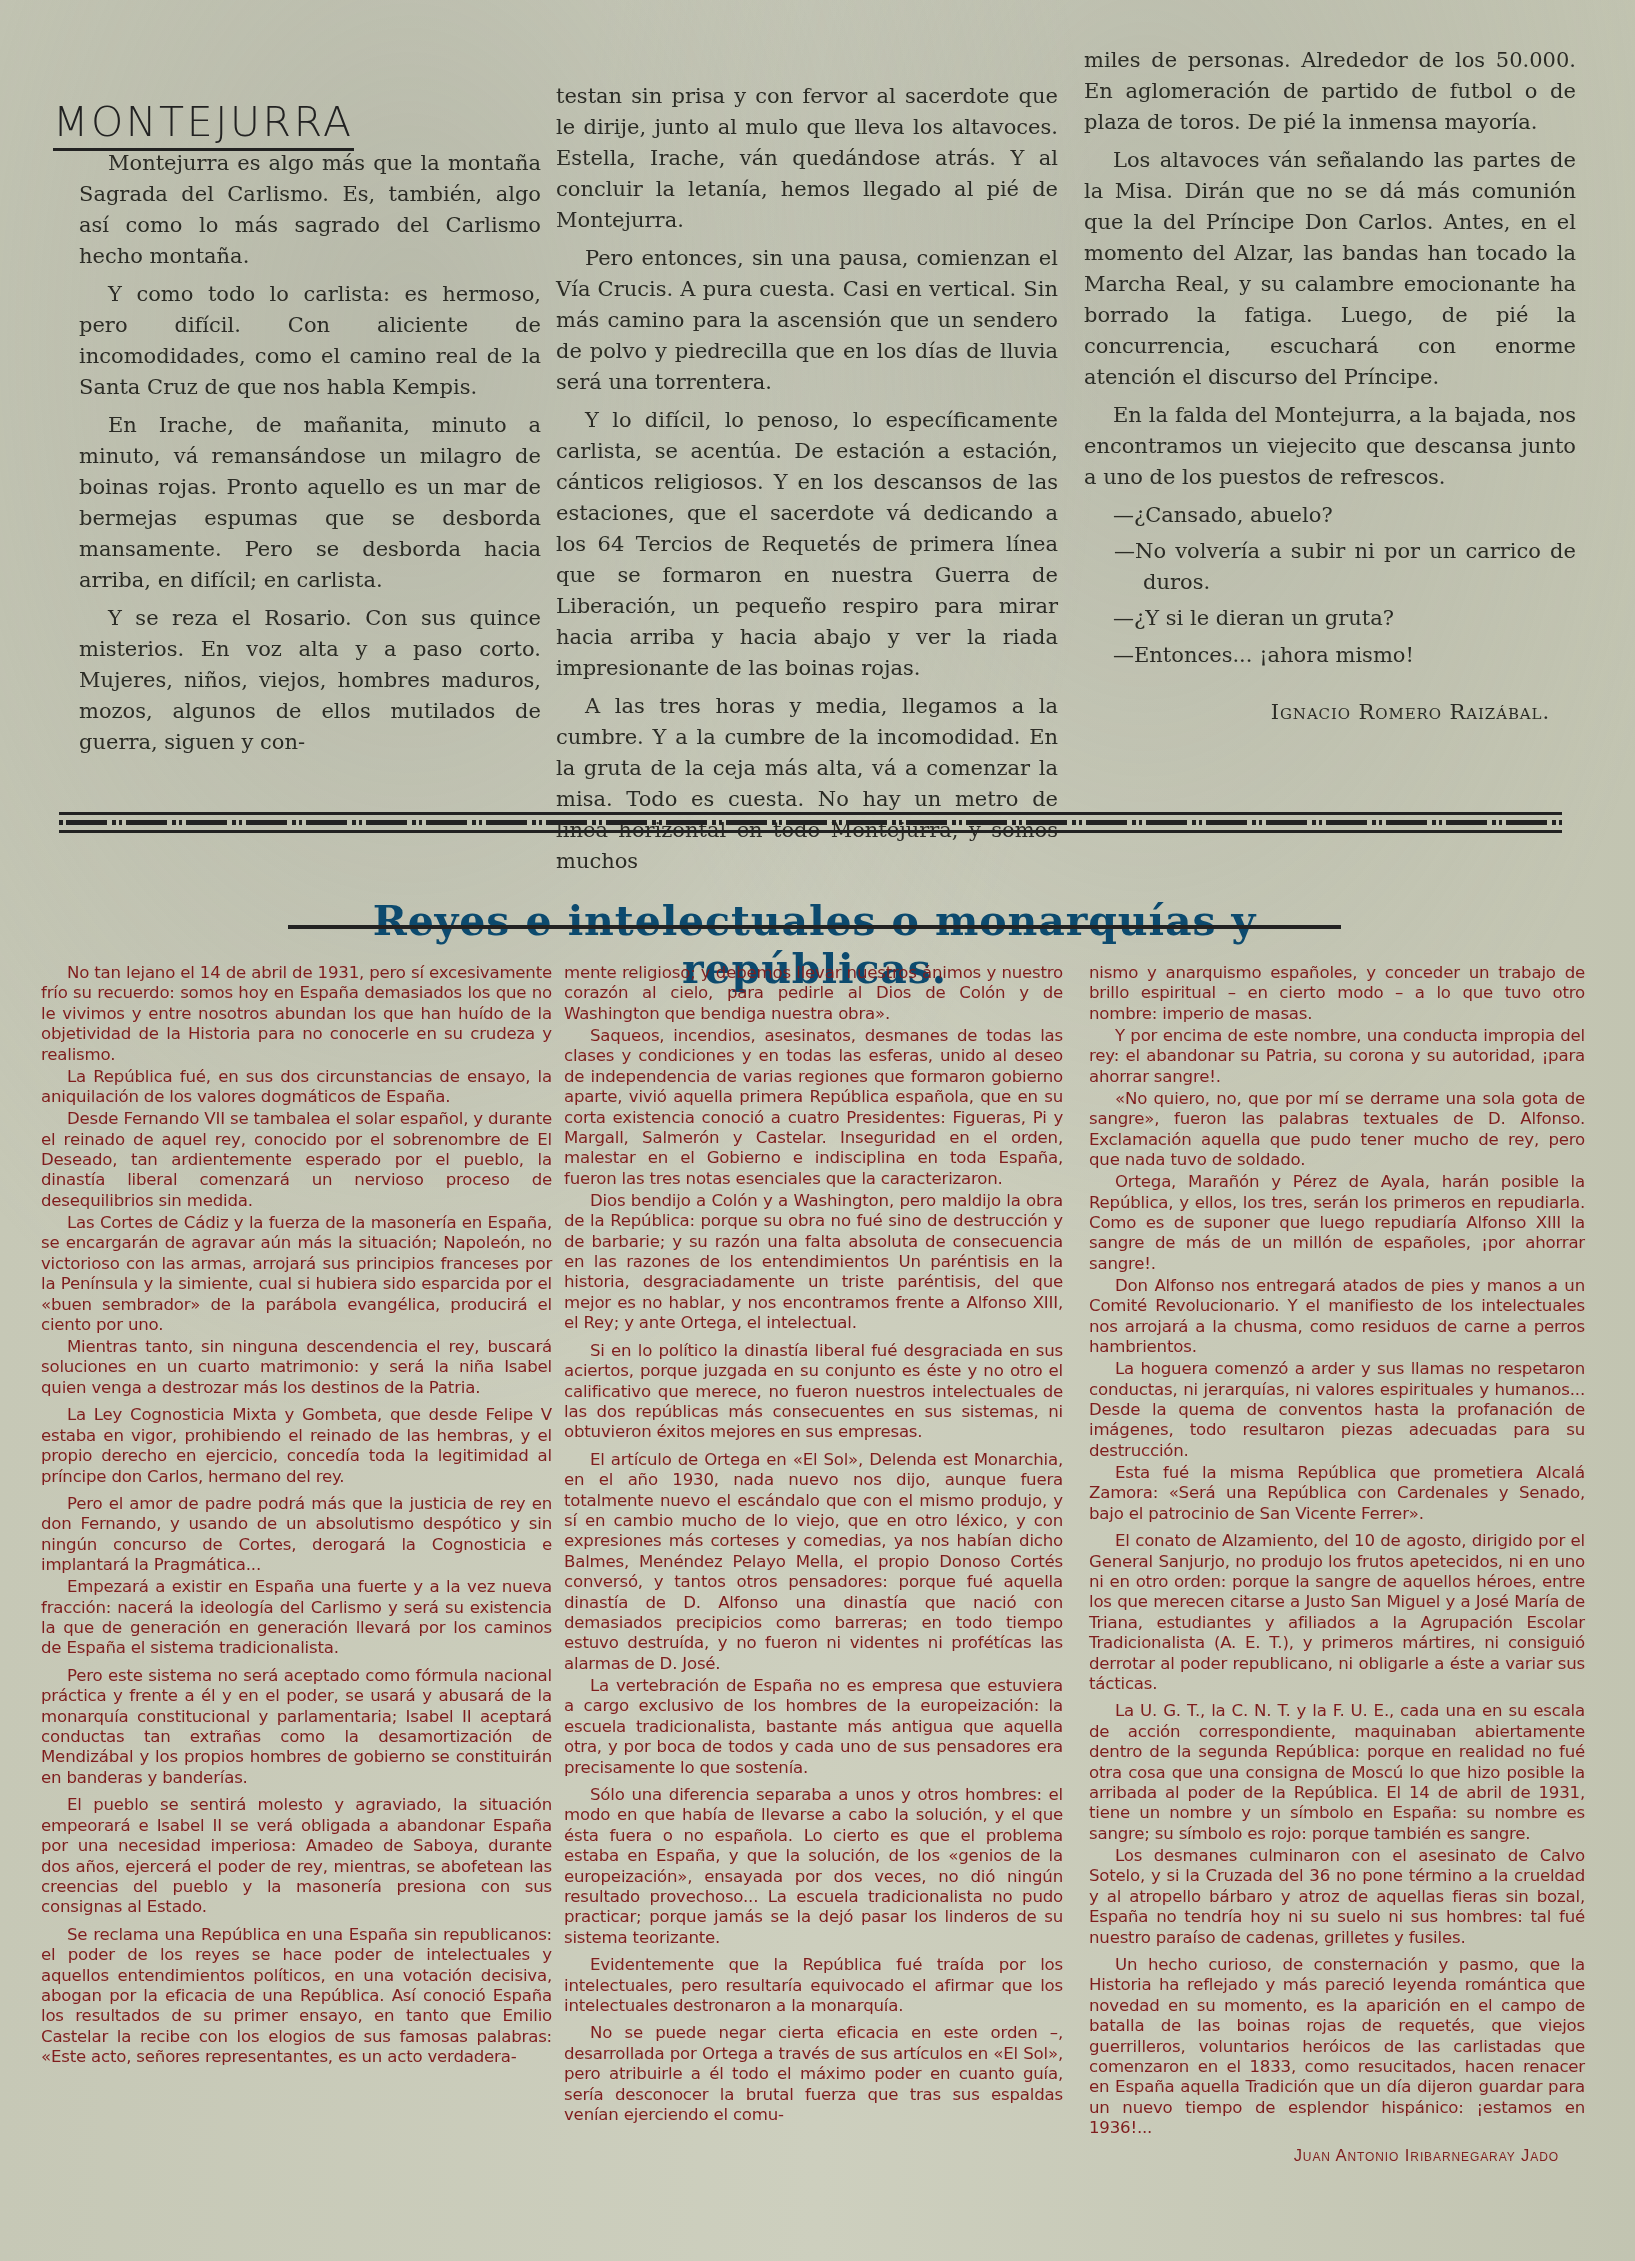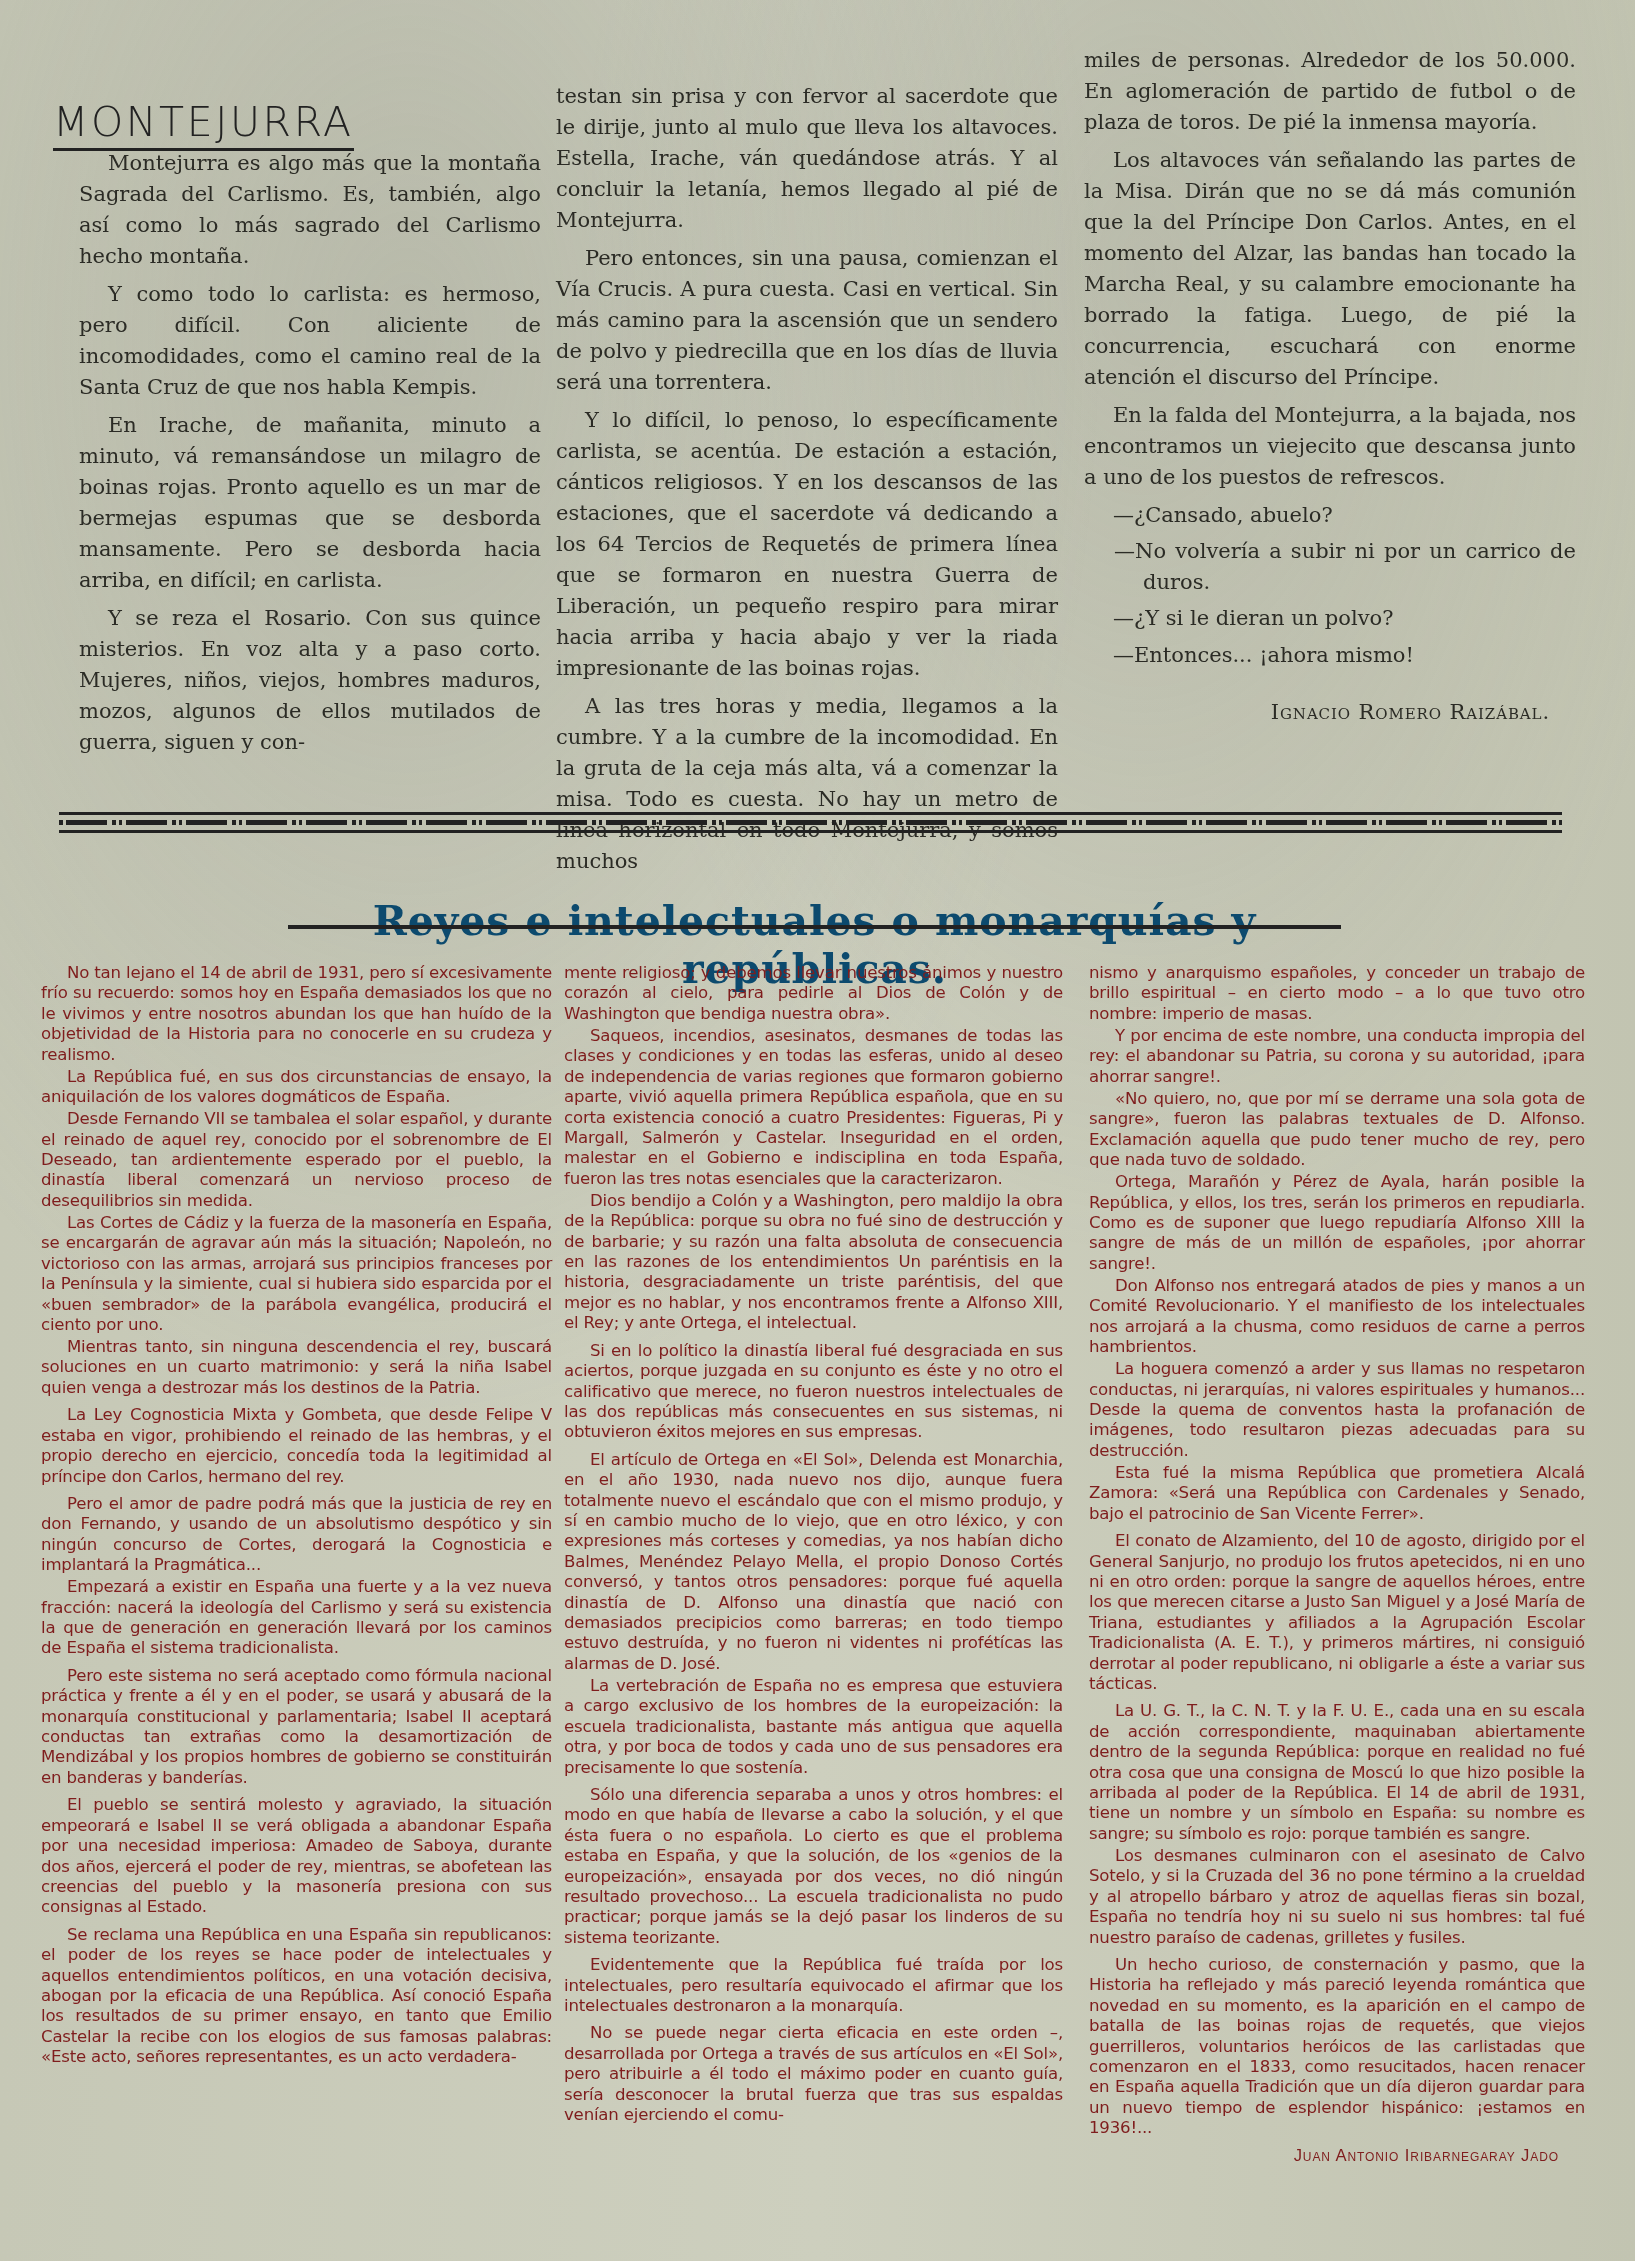--- a/index.html
+++ b/index.html
@@ -108,21 +108,21 @@
     <p>Y lo difícil, lo penoso, lo específicamente carlista, se acentúa. De estación a estación, cánticos religiosos. Y en los descansos de las estaciones, que el sacerdote vá dedicando a los 64 Tercios de Requetés de primera línea que se formaron en nuestra Guerra de Liberación, un pequeño respiro para mirar hacia arriba y hacia abajo y ver la riada impresionante de las boinas rojas.</p>
     <p>A las tres horas y media, llegamos a la cumbre. Y a la cumbre de la incomodidad. En la gruta de la ceja más alta, vá a comenzar la misa. Todo es cuesta. No hay un metro de línea horizontal en todo Montejurra, y somos muchos</p>
   </div>
 
   <div class="top-col" id="tc3">
     <p class="noindent">miles de personas. Alrededor de los 50.000. En aglomeración de partido de futbol o de plaza de toros. De pié la inmensa mayoría.</p>
     <p>Los altavoces ván señalando las partes de la Misa. Dirán que no se dá más comunión que la del Príncipe Don Carlos. Antes, en el momento del Alzar, las bandas han tocado la Marcha Real, y su calambre emocionante ha borrado la fatiga. Luego, de pié la concurrencia, escuchará con enorme atención el discurso del Príncipe.</p>
     <p>En la falda del Montejurra, a la bajada, nos encontramos un viejecito que descansa junto a uno de los puestos de refrescos.</p>
     <p class="dlg">—¿Cansado, abuelo?</p>
     <p class="dlg dlg-hang">—No volvería a subir ni por un carrico de duros.</p>
-    <p class="dlg">—¿Y si le dieran un polvo?</p>
+    <p class="dlg">—¿Y si le dieran un gruta?</p>
     <p class="dlg">—Entonces... ¡ahora mismo!</p>
     <p class="top-sig">Ignacio Romero Raizábal.</p>
   </div>
 
   <div class="divider">
     <div class="line l1"></div>
     <div class="dash"></div>
     <div class="line l2"></div>
   </div>
 

